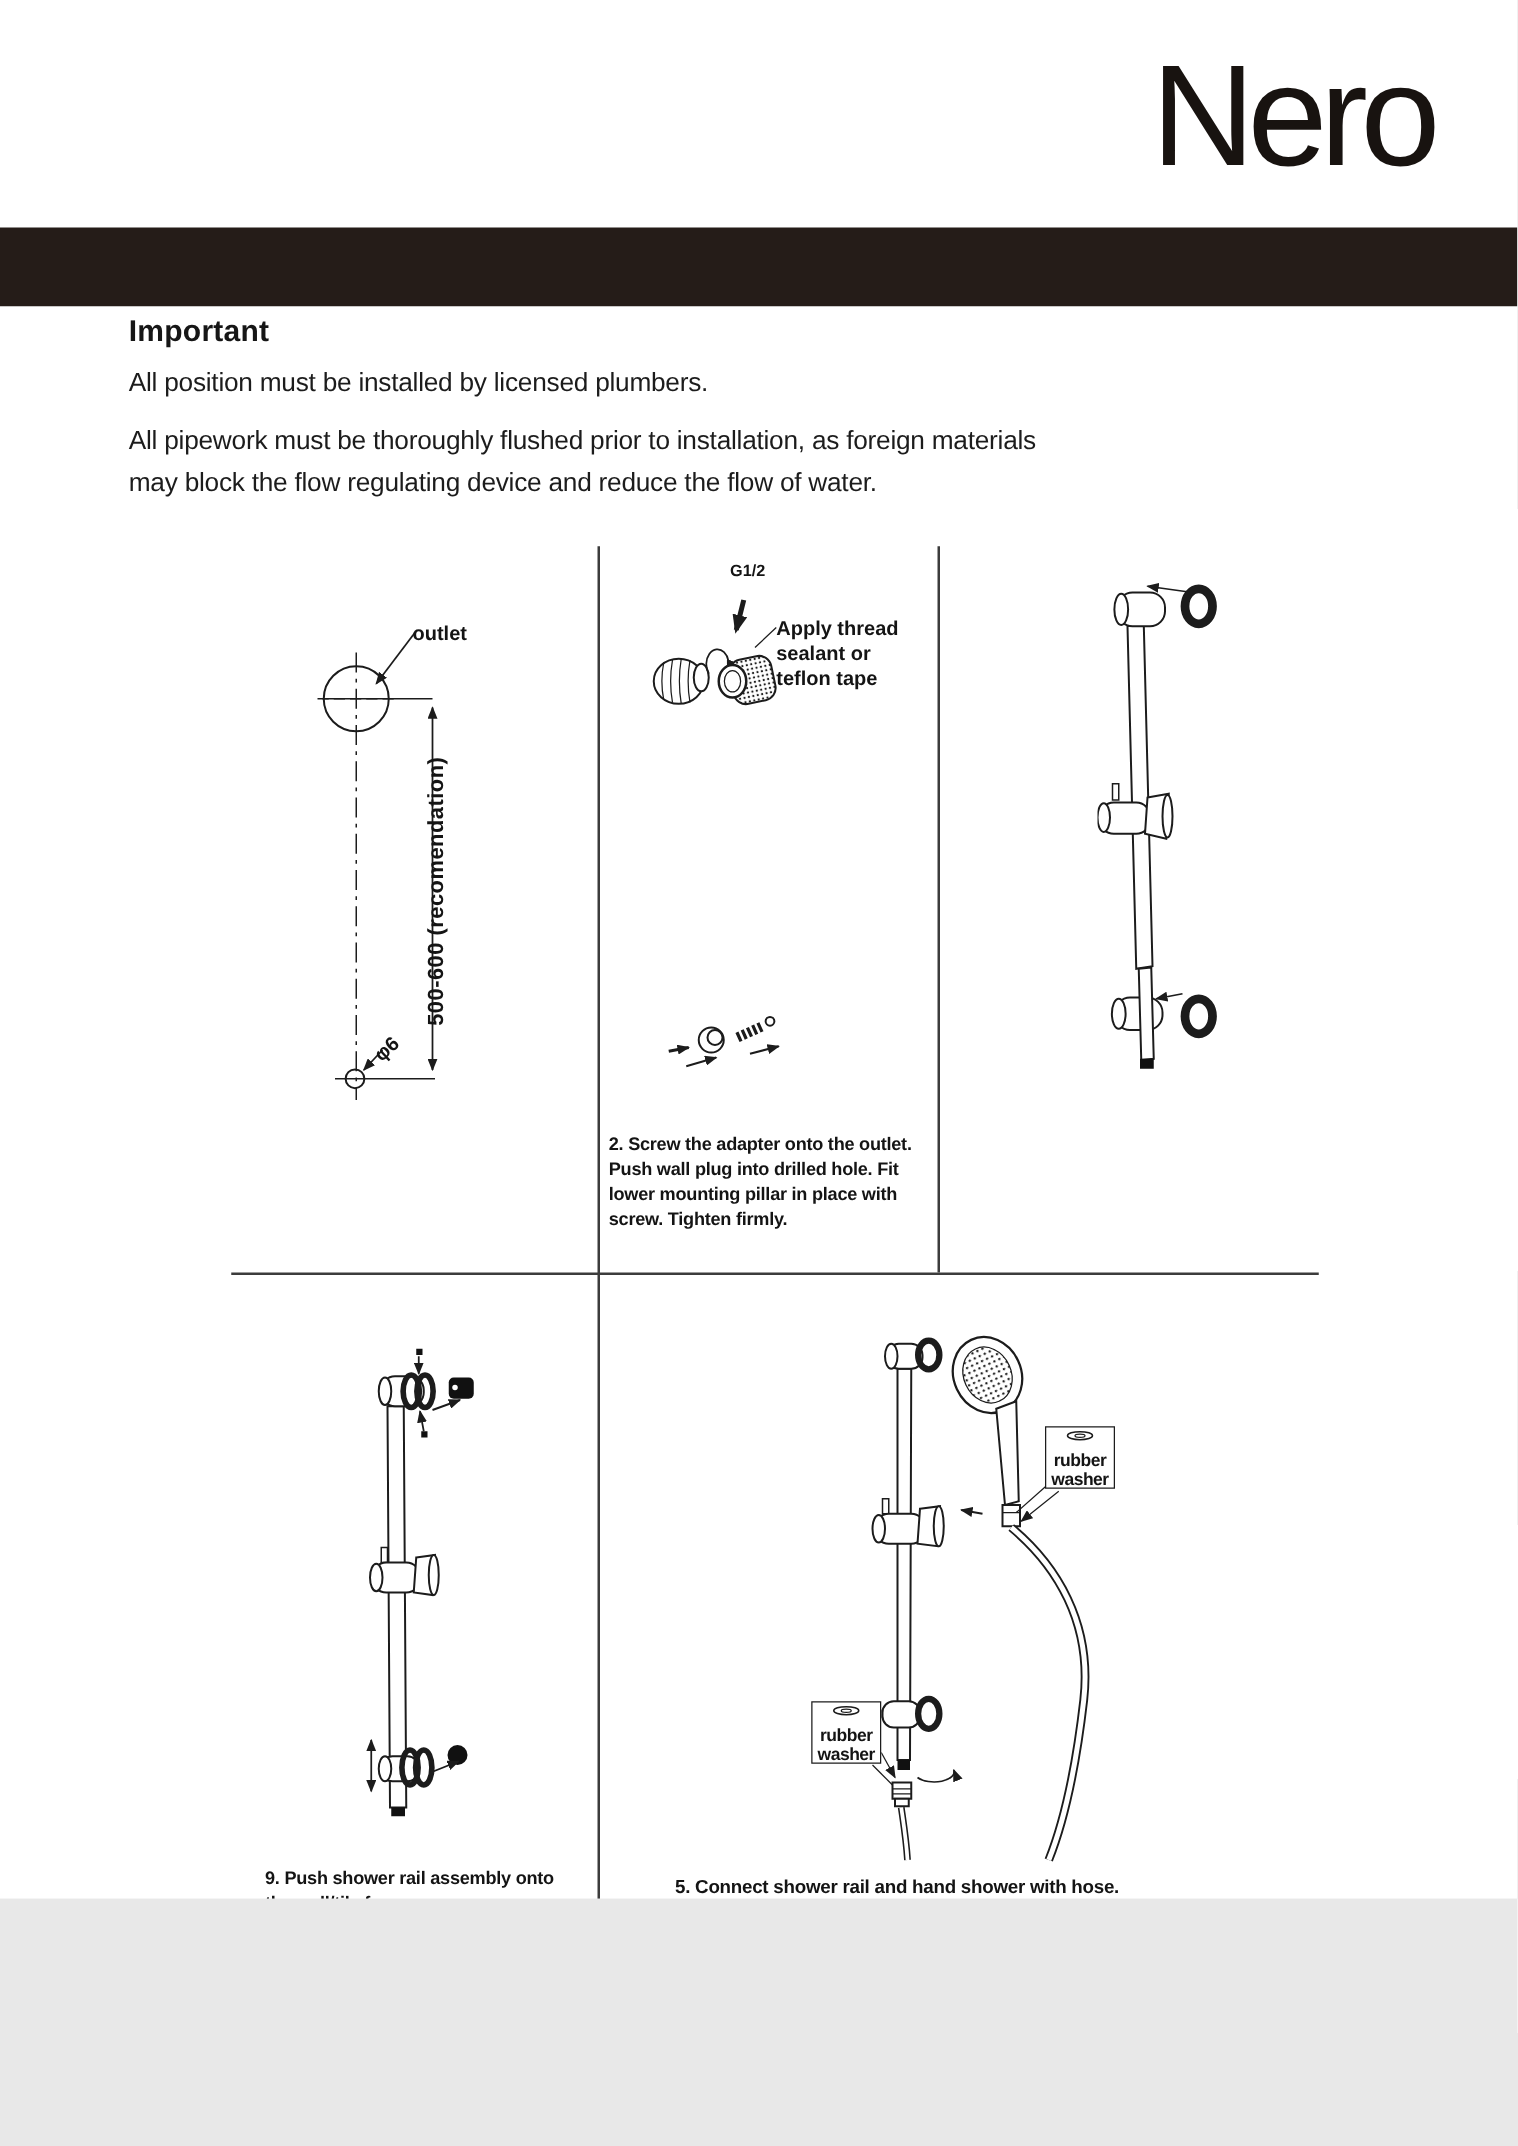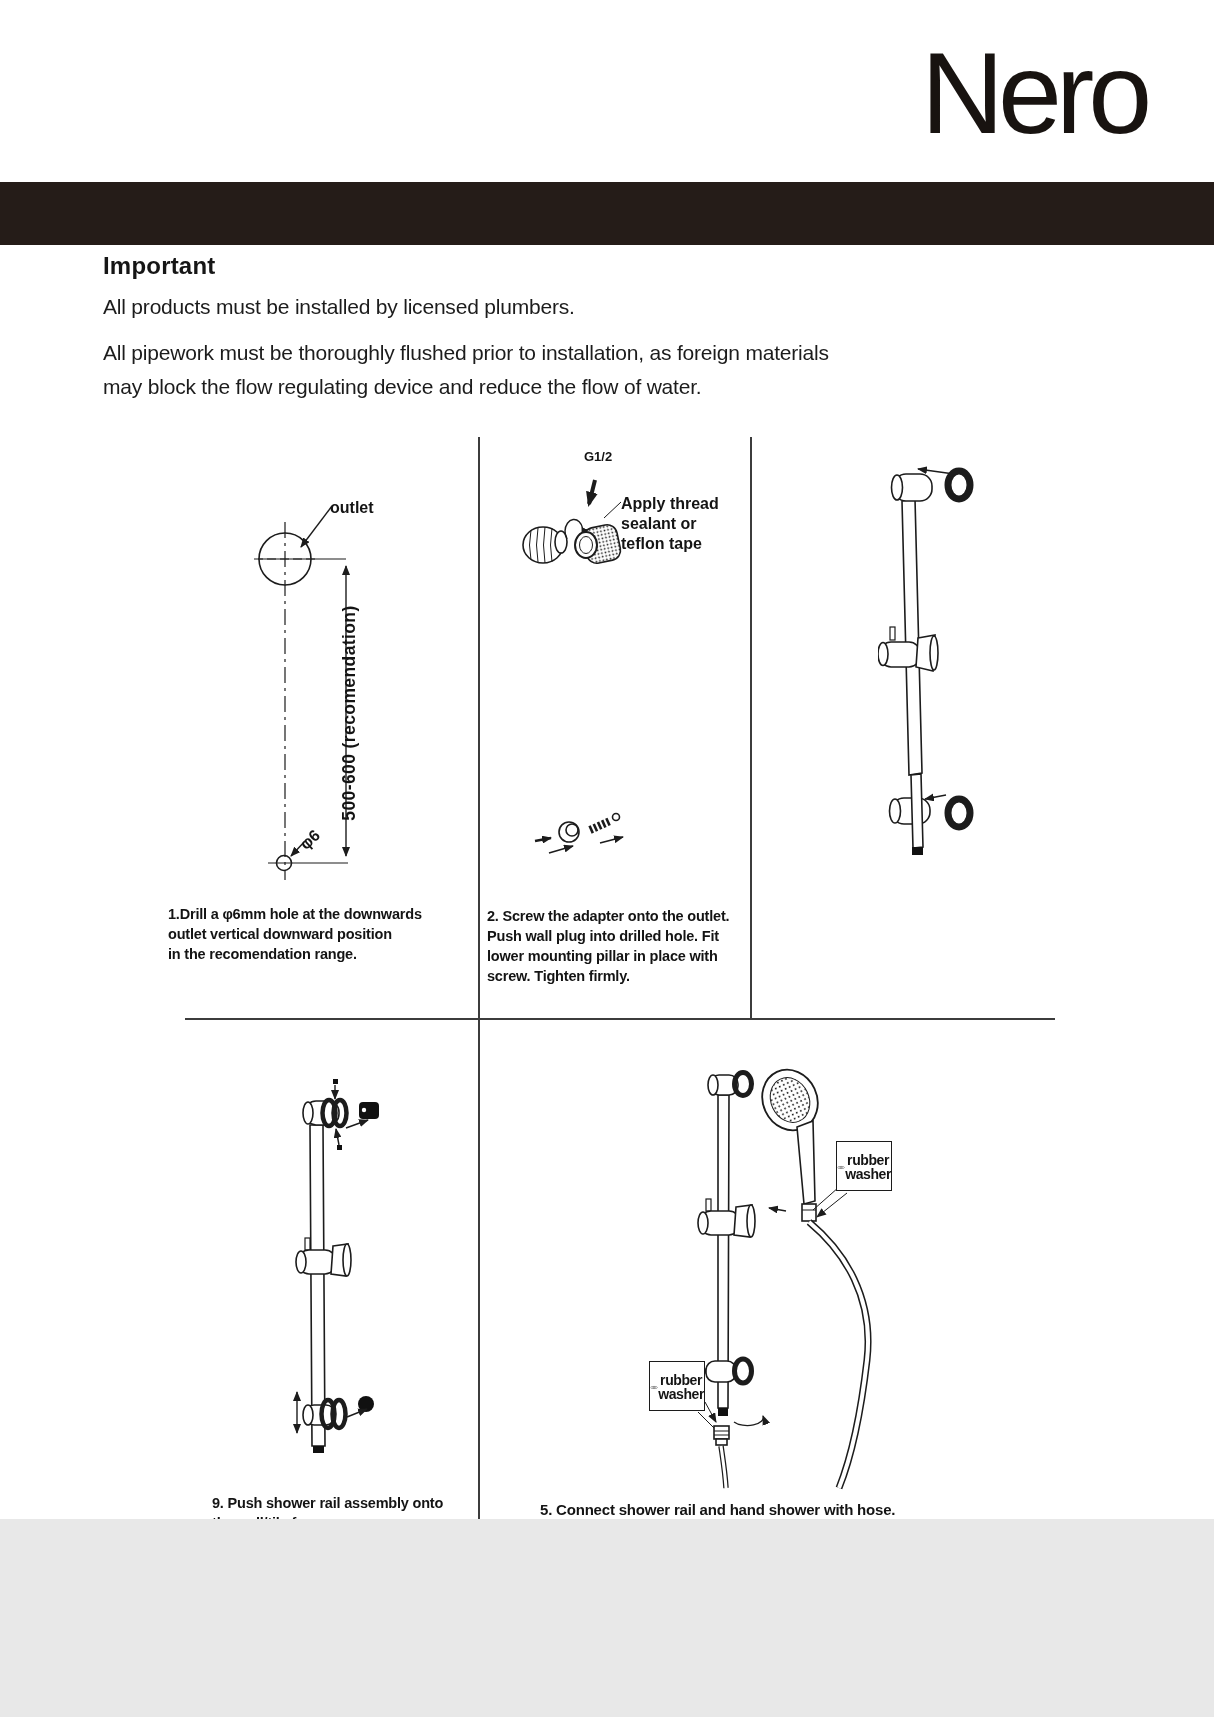--- a/index.html
+++ b/index.html
@@ -10,37 +10,37 @@
         color:#181310;font-weight:400;}
   .band{position:absolute;left:0;top:182px;width:1214px;height:63px;background:#251c18;}
   .title{left:103px;top:252px;margin:0;font-size:24px;font-weight:bold;color:#161616;letter-spacing:0.2px;}
   .intro{left:103px;margin:0;font-size:21px;color:#1c1c1c;letter-spacing:-0.2px;line-height:34px;}
   .multiline{white-space:pre-line;}
   .divider{position:absolute;background:#3c3c3c;}
   .cap{position:absolute;font-size:14.5px;font-weight:bold;line-height:20px;letter-spacing:-0.2px;
        color:#141414;white-space:pre-line;}
   .dlabel{position:absolute;font-weight:bold;color:#141414;white-space:pre-line;}
   .washer-box{position:absolute;width:56px;height:50px;border:1.6px solid #1c1c1c;background:#fff;
-       display:flex;flex-direction:row;align-items:center;justify-content:flex-start;padding-top:2px;box-sizing:border-box;}
+       display:flex;flex-direction:column;align-items:center;justify-content:space-between;padding-top:2px;box-sizing:border-box;}
   .washer-box .wlabel{font-size:14px;font-weight:bold;line-height:14.5px;letter-spacing:-0.4px;
        text-align:center;white-space:pre-line;color:#141414;}
   .footer-url{position:absolute;left:105px;top:1634px;font-size:22.5px;color:#111;letter-spacing:-0.2px;}
   svg{display:block;}
 </style>
 </head>
 <body>
 
 <div class="page">
 
   <div class="logo">Nero</div>
 
   <div class="band"></div>
 
   <h1 class="abs title">Important</h1>
-  <p class="abs intro" style="left:103px;top:290px;">All products must be installed by licensed plumbers.</p>
+  <p class="abs intro" style="left:103px;top:290px;">All position must be installed by licensed plumbers.</p>
   <p class="abs intro multiline" style="left:103px;top:336px;">All pipework must be thoroughly flushed prior to installation, as foreign materials
 may block the flow regulating device and reduce the flow of water.</p>
 
   <div class="divider" style="left:478px;top:437px;width:2px;height:1170px;"></div>
   <div class="divider" style="left:750px;top:437px;width:2px;height:581px;"></div>
   <div class="divider" style="left:185px;top:1018px;width:870px;height:2px;"></div>
 
   <svg class="abs" style="left:240px;top:492px;" width="150" height="400" viewBox="0 0 150 400">
     <defs>
       <marker id="m1" viewBox="0 0 10 8" refX="9" refY="4" markerWidth="10" markerHeight="8" markerUnits="userSpaceOnUse" orient="auto-start-reverse">
@@ -55,23 +55,20 @@
       <path d="M18,67 H106" stroke-width="1.1"></path>
       <path d="M106,74 V364" stroke-width="1.4" marker-start="url(#m1)" marker-end="url(#m1)"></path>
       <circle cx="44" cy="371" r="7.5"></circle>
       <path d="M28,371 H108" stroke-width="1.1"></path>
       <path d="M66,348 L51,364" stroke-width="1.4" marker-end="url(#m1)"></path>
     </g>
   </svg>
   <div class="dlabel" style="left:330px;top:499px;font-size:16px;">outlet</div>
   <div class="dlabel" style="left:349px;top:713px;font-size:17.5px;letter-spacing:0.4px;transform:translate(-50%,-50%) rotate(-90deg);">500-600 (recomendation)</div>
   <div class="dlabel" style="left:300px;top:831px;font-size:16px;transform:rotate(-42deg);">φ6</div>
-  <div class="cap" style="left:168px;top:904px;width:310px;">1.Drill a φ6mm hole at the downwards
-outlet vertical downward position
-in the recomendation range.</div>
 
   <svg class="abs" style="left:505px;top:440px;" width="175" height="450" viewBox="0 0 175 450">
     <defs>
       <marker id="m2" viewBox="0 0 10 8" refX="9" refY="4" markerWidth="10" markerHeight="8" markerUnits="userSpaceOnUse" orient="auto-start-reverse">
         <path d="M0,0 L10,4 L0,8 Z" fill="#1c1c1c"></path>
       </marker>
       <marker id="m2b" viewBox="0 0 10 8" refX="8" refY="4" markerWidth="15" markerHeight="12" markerUnits="userSpaceOnUse" orient="auto">
         <path d="M0,0 L10,4 L0,8 Z" fill="#1c1c1c"></path>
       </marker>
       <pattern id="dots2" width="3.6" height="3.6" patternUnits="userSpaceOnUse">

